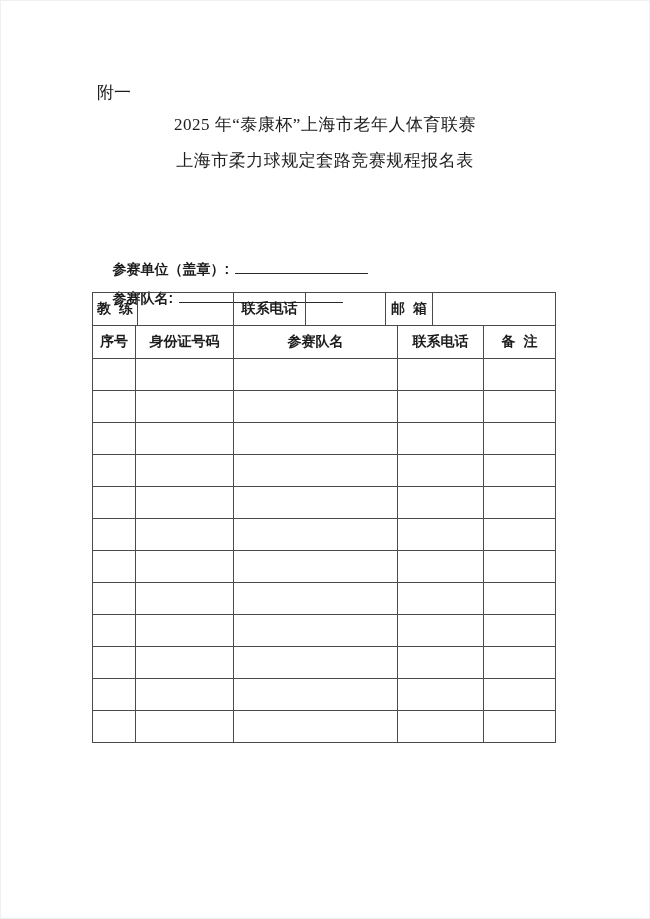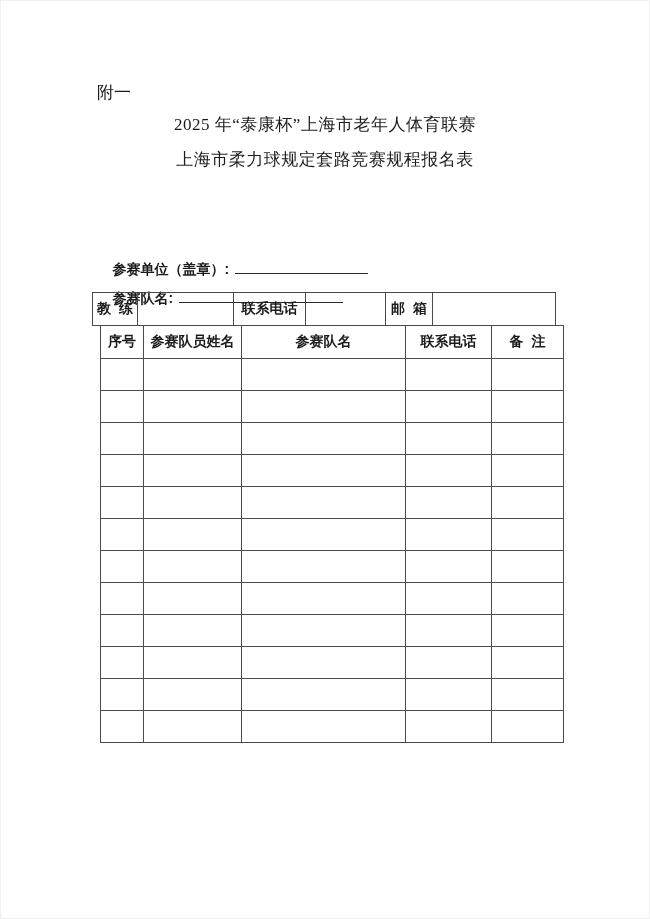--- a/index.html
+++ b/index.html
@@ -32,21 +32,21 @@
     left: 0;
     width: 650px;
     text-align: center;
     font-family: "Liberation Serif", serif;
     font-size: 17px;
     line-height: 22px;
     letter-spacing: 0.5px;
     white-space: pre;
   }
   .doc-title.line1 { top: 114px; }
-  .doc-title.line2 { top: 150px; font-family: Liberation Mono, monospace; }
+  .doc-title.line2 { top: 150px; }
 
   .field-line {
     position: absolute;
     left: 97px;
     font-size: 14px;
     font-weight: bold;
     line-height: 18px;
     white-space: pre;
   }
   .field-line.unit { top: 241px; }
@@ -80,21 +80,20 @@
     font-size: 14px;
     font-weight: bold;
     color: #1c1c1c;
     text-align: center;
     vertical-align: middle;
     white-space: pre;
     overflow: hidden;
   }
   .member-table {
     margin-top: -1px;
-    margin-left: 8px;
   }
   .member-table td.empty-cell {
     height: 31px;
   }
 </style>
 </head>
 <body>
 
 <div class="page">
 
@@ -139,21 +138,21 @@
       <colgroup>
         <col style="width:43px">
           <col style="width:98px">
           <col style="width:164px">
         <col style="width:86px">
           <col style="width:72px">
       </colgroup>
       <thead>
         <tr>
           <th>序号</th>
-          <th>参赛队员姓名</th>
+          <th>身份证号码</th>
           <th>参赛队名</th>
           <th>联系电话</th>
           <th>备  注</th>
         </tr>
       </thead>
       <tbody>
           <tr>
             <td class="empty-cell"></td>
             <td class="empty-cell"></td>
             <td class="empty-cell"></td>

